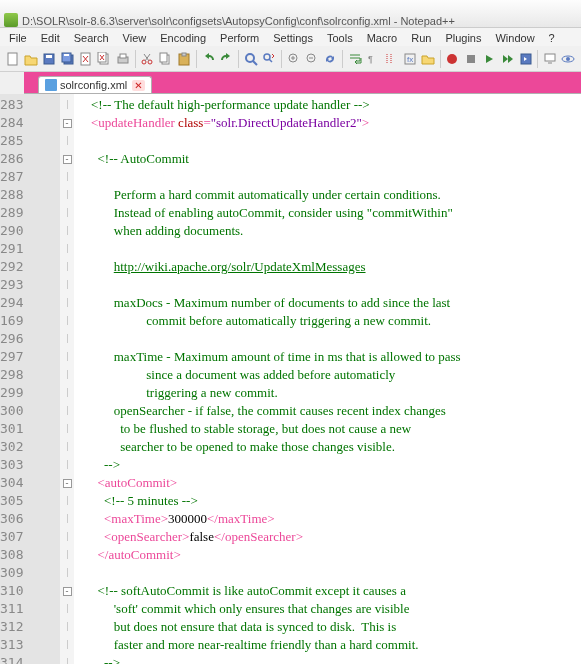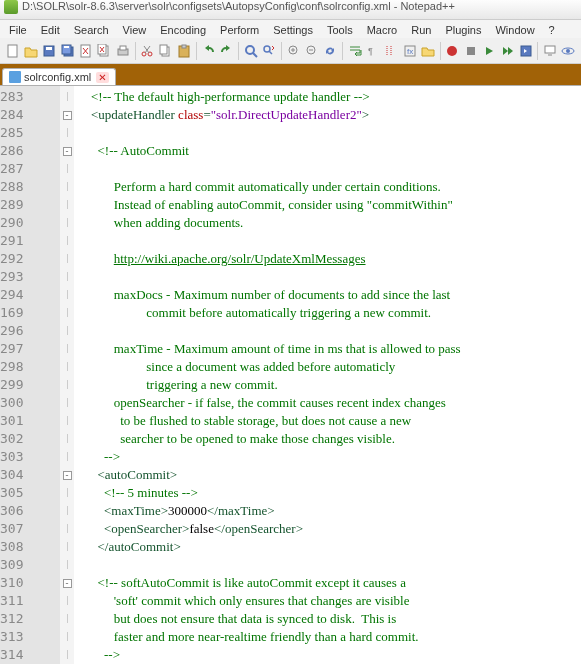--- a/index.html
+++ b/index.html
@@ -1,35 +1,35 @@
 <!DOCTYPE html>
 <html><head>
 <meta charset="utf-8">
 <style>
 * { margin: 0; padding: 0; box-sizing: border-box; }
 body { font-family: "Segoe UI", Tahoma, sans-serif; font-size: 11px; background: #f0f0f0; width: 581px; height: 664px; overflow: hidden; }
-.titlebar { background: linear-gradient(#fdfdfd, #e8e8e8); border-bottom: 1px solid #ccc; height: 20px; display: flex; align-items: flex-start; padding: 0 4px; }
+.titlebar { background: linear-gradient(#fdfdfd, #e8e8e8); border-bottom: 1px solid #ccc; height: 28px; display: flex; align-items: flex-end; padding: 0 4px; }
 .titlebar-icon { width: 14px; height: 14px; background: linear-gradient(#8fc84a,#5a9a2a); border-radius: 2px; margin-right: 4px; }
 .titlebar-text { color: #555; font-size: 11px; }
 .menubar { background: #f4f4f4; height: 18px; display: flex; align-items: flex-end; padding: 0 2px; gap: 0; }
 .menu-item { padding: 2px 7px; cursor: default; color: #333; }
 .toolbar { background: #f0f0f0; height: 26px; display: flex; align-items: center; padding: 2px 4px; gap: 1px; border-bottom: 1px solid #d0d0d0; }
 .tb-btn { width: 18px; height: 18px; display: flex; align-items: center; justify-content: center; border: 1px solid transparent; border-radius: 2px; }
 .tb-sep { width: 1px; height: 18px; background: #ccc; margin: 0 2px; }
-.tab-bar { background: #a16207; height: 22px; display: flex; align-items: flex-end; padding-left: 2px; border-bottom: 1px solid #b0b0b0; }
+.tab-bar { background: #ec4899; height: 22px; display: flex; align-items: flex-end; padding-left: 14px; border-bottom: 1px solid #b0b0b0; margin-left: 24px; }
 .tab { background: #fff; border: 1px solid #b0b0b0; border-bottom: none; padding: 2px 6px; font-size: 11px; color: #333; display: flex; align-items: center; gap: 3px; border-top-left-radius: 3px; border-top-right-radius: 3px; }
 .tab-icon { width: 12px; height: 12px; background: #5aa0e0; display: inline-block; border-radius: 1px; }
 .tab-close { color: #c22; font-size: 10px; margin-left: 2px; padding: 0 2px; background: #fdd; border-radius: 2px; }
 .editor { display: flex; height: calc(664px - 20px - 18px - 26px - 22px); background: #fff; }
 .gutter-ln { width: 60px; background: #e4e4e4; padding-right: 6px; color: #888; font-family: Consolas, monospace; font-size: 13px; line-height: 18px; padding-top: 2px; }
 .gutter-fold { width: 14px; background: #f4f4f4; font-family: Consolas, monospace; font-size: 10px; color: #888; line-height: 18px; padding-top: 2px; text-align: center; }
 .fold-box { border: 1px solid #999; width: 9px; height: 9px; display: inline-block; line-height: 7px; font-size: 9px; text-align: center; background: #fff; color: #666; }
 .code { flex: 1; font-family: Liberation Serif, serif; font-size: 13px; line-height: 18px; padding: 2px 0 0 4px; white-space: pre; color: #000; overflow: hidden; }
 .cm { color: #007400; } 
-.tg { color: #14532d; } 
+.tg { color: #ec4899; } 
 .at { color: #b00000; } 
 .av { color: #7a00a0; } 
 .tx { color: #000; } 
 .link { color: #007400; text-decoration: underline; }
 .line { height: 18px; }
 svg { display: block; }
 </style>
 </head>
 <body>
 

